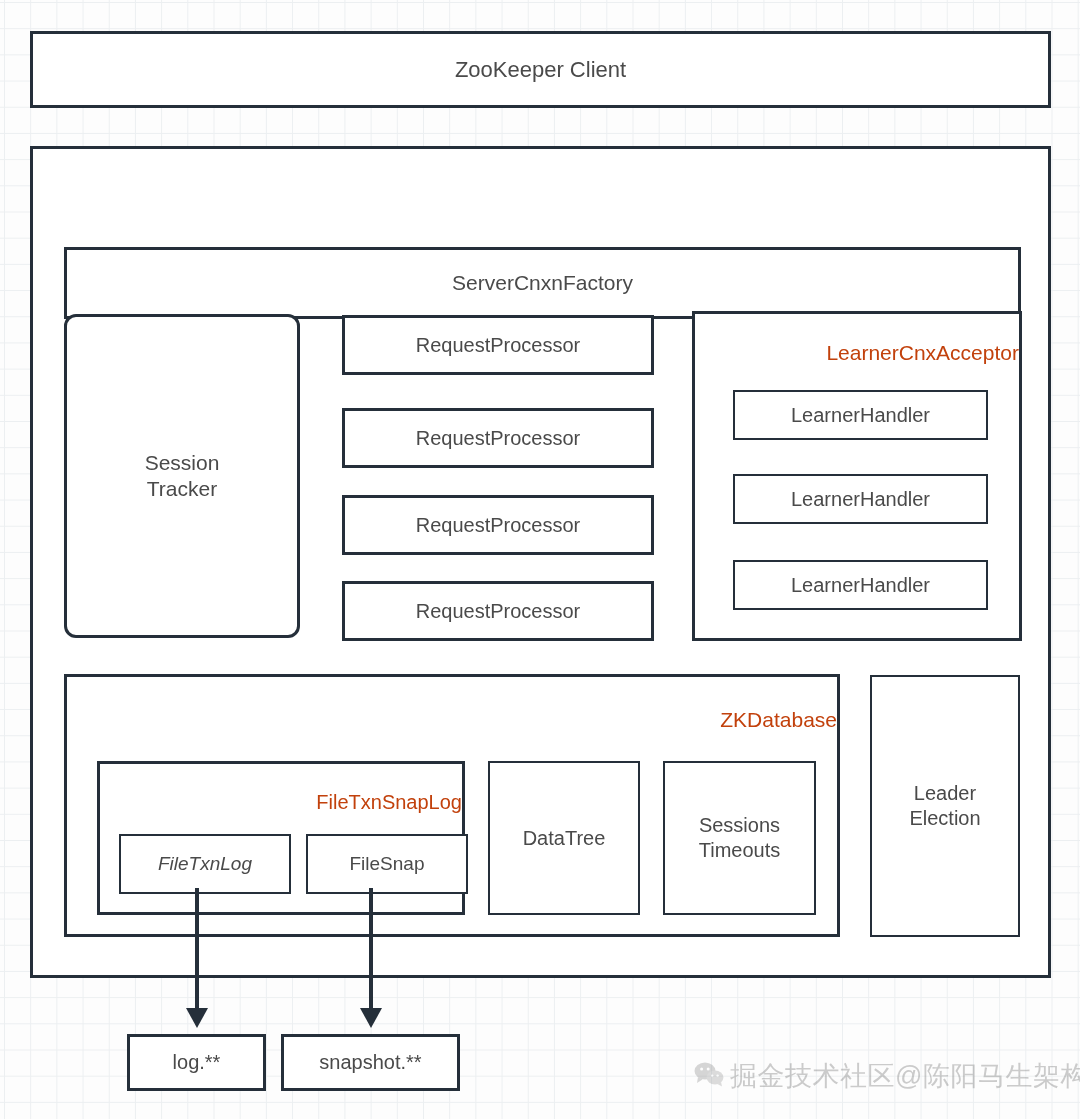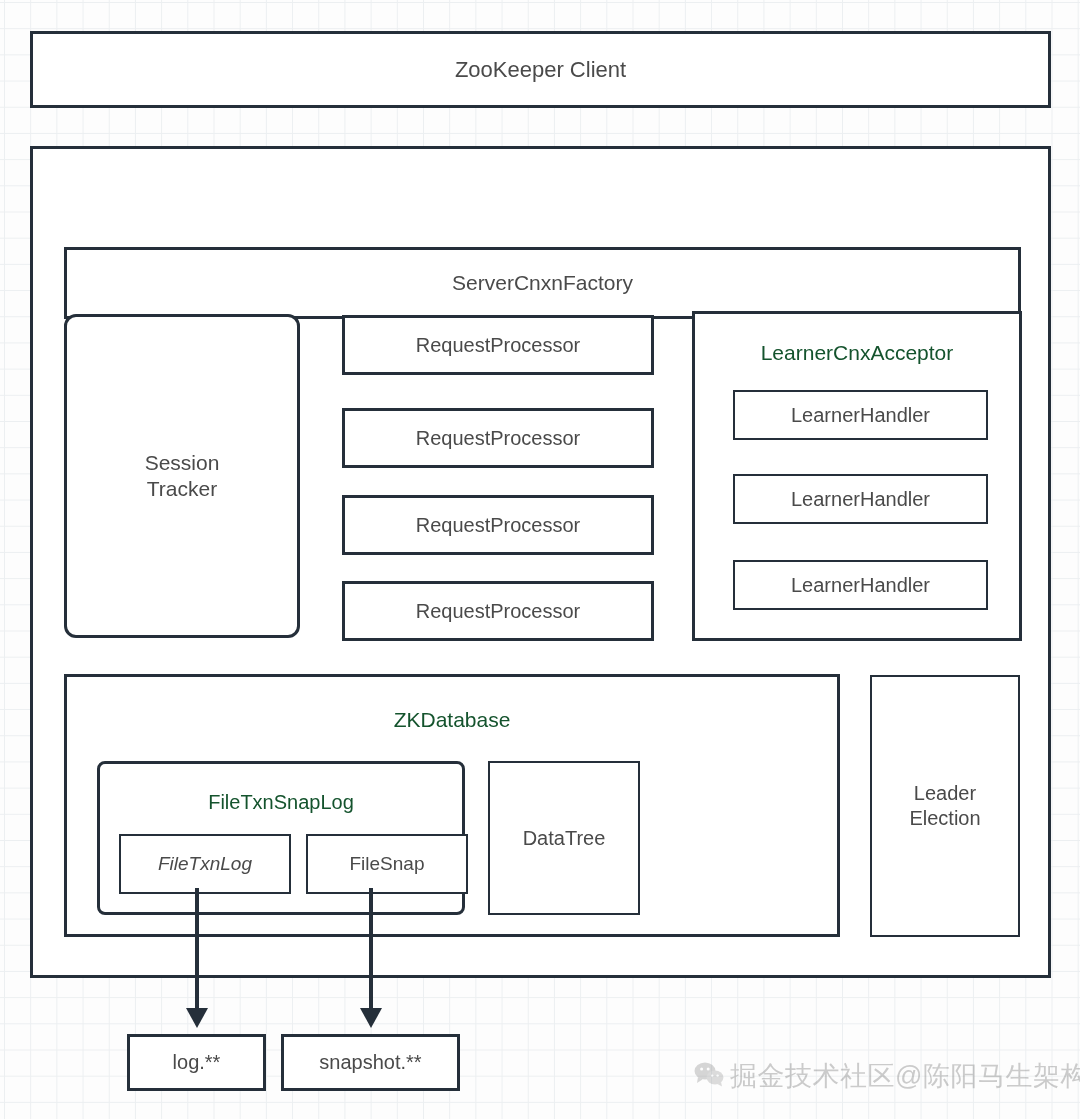--- a/index.html
+++ b/index.html
@@ -44,22 +44,22 @@
   .box.thin { border-width: 2.5px; }
 
   
   .container {
     display: block;
   }
   .container > .c-label {
     position: absolute;
     left: 0;
     right: 0;
-    text-align: center;
-    color: #14532d;
+    text-align: right;
+    color: #c2410c;
   }
 
   
   #zk-client {
     left: 30px;  top: 31px;  width: 1021px; height: 77px;
     font-size: 22px;
   }
 
   #zk-server {
     left: 30px;  top: 146px; width: 1021px; height: 832px;
@@ -103,21 +103,21 @@
 
   #zk-database {
     left: 64px; top: 674px; width: 776px; height: 263px;
   }
   #zk-database > .c-label {
     top: 30px;
     font-size: 21px;
   }
 
   #file-txn-snap-log {
-    left: 30px; top: 84px; width: 368px; height: 154px; border-radius: 8px;
+    left: 30px; top: 84px; width: 368px; height: 154px;
   }
   #file-txn-snap-log > .c-label {
     top: 26px;
     font-size: 20px;
   }
   #file-txn-log {
     left: 19px; top: 70px; width: 172px; height: 60px;
     font-size: 19px;
     font-style: italic;
   }
@@ -220,20 +220,22 @@
     <div class="c-label">ZKDatabase</div>
 
     <div class="box container" id="file-txn-snap-log">
       <div class="c-label">FileTxnSnapLog</div>
       <div class="box thin" id="file-txn-log">FileTxnLog</div>
       <div class="box thin" id="file-snap">FileSnap</div>
     </div>
 
     <div class="box thin" id="data-tree">DataTree</div>
 
+    <div class="box thin" id="sessions-timeouts">Sessions
+Timeouts</div>
   </div>
 
   <div class="box thin" id="leader-election">Leader
 Election</div>
 
   <div class="connector" id="conn-log"></div>
   <div class="arrowhead" id="arrow-log"></div>
 
   <div class="connector" id="conn-snap"></div>
   <div class="arrowhead" id="arrow-snap"></div>

